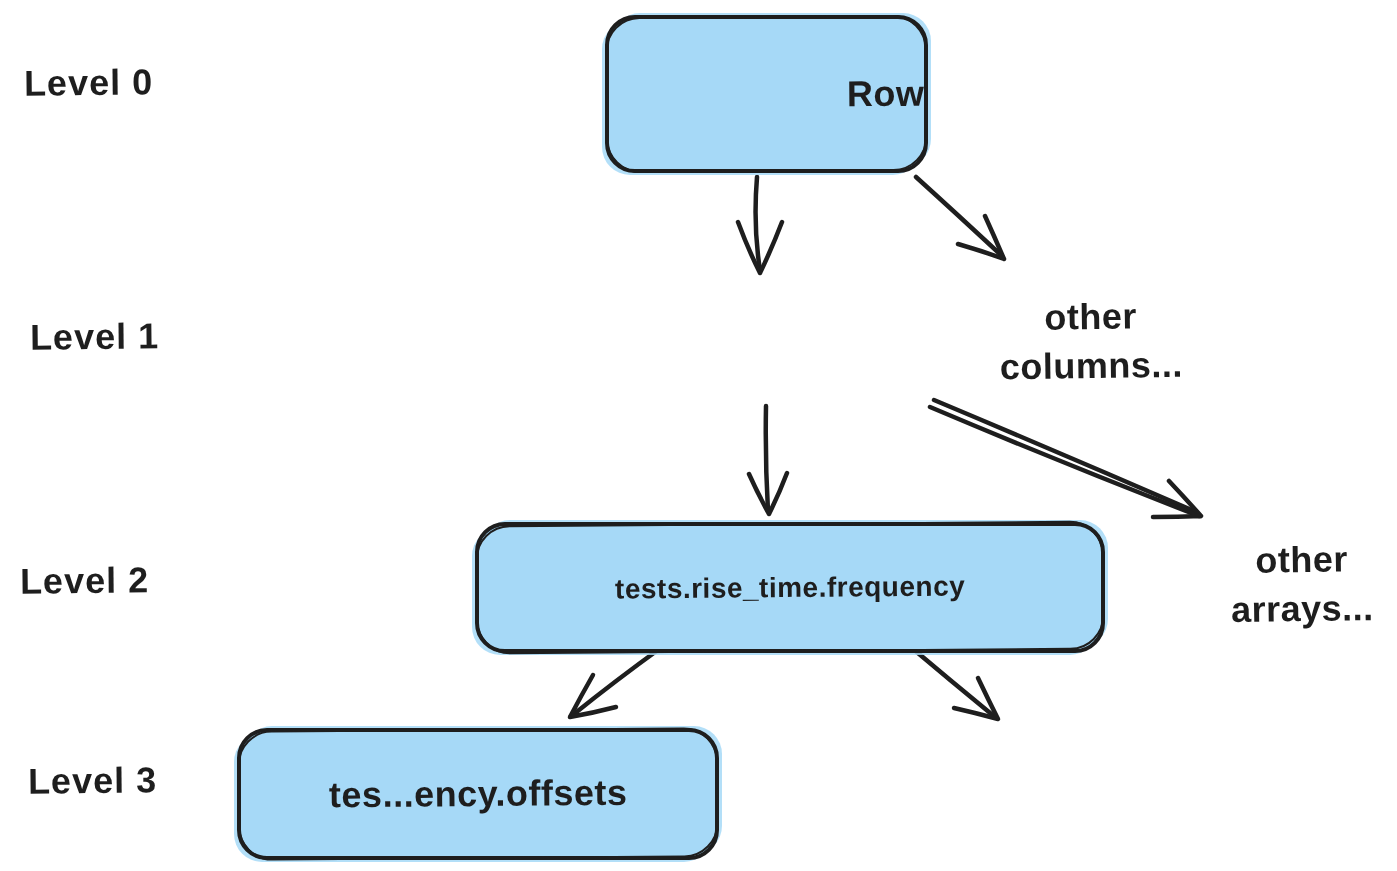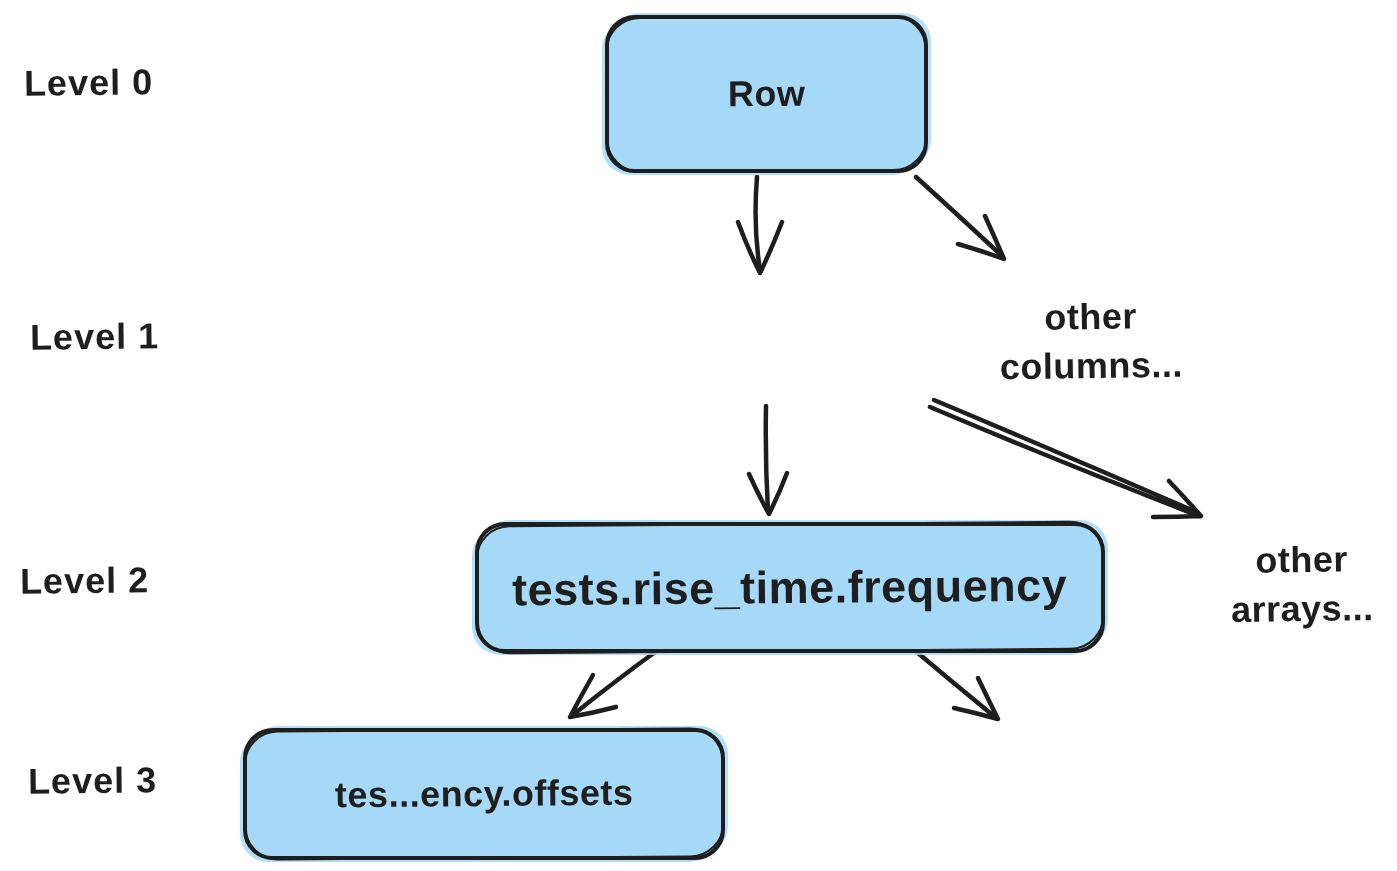--- a/index.html
+++ b/index.html
@@ -59,21 +59,21 @@
     inset: -3px;
     border: 2.5px solid #1e1e1e;
     border-radius: 34px;
     transform: rotate(-0.45deg);
     pointer-events: none;
   }
   .node-label {
     position: relative;
     transform: rotate(-0.5deg);
   }
-  .node-frequency-box { font-size: 45px; }
+  .node-frequency-box { font-size: 28px; }
   .annotation {
     position: absolute;
     width: 230px;
     text-align: center;
     font-size: 36px;
     font-weight: bold;
     letter-spacing: 0.5px;
     line-height: 1.35;
     transform: rotate(-0.8deg);
   }
@@ -109,30 +109,30 @@
       <path d="M906 643 Q951 681 995 717"></path>
       <path d="M998 719 Q988 699 978 678 M998 719 Q976 713 954 708"></path>
     </g>
   </svg>
 
   <div class="level-label" style="left:24px; top:62px;">Level 0</div>
   <div class="level-label" style="left:30px; top:316px;">Level 1</div>
   <div class="level-label" style="left:20px; top:560px;">Level 2</div>
   <div class="level-label" style="left:28px; top:760px;">Level 3</div>
 
-  <div class="node" style="left:605px; top:15px; width:315px; height:150px;">
+  <div class="node" style="left:605px; top:15px; width:315px; height:150px;justify-content:flex-end;">
     <span class="node-label">Row</span>
   </div>
 
 
   <div class="node node-frequency-box" style="left:475px; top:522px; width:622px; height:123px;">
     <span class="node-label">tests.rise_time.frequency</span>
   </div>
 
-  <div class="node" style="left:243px; top:728px; width:474px; height:124px;">
+  <div class="node" style="left:237px; top:728px; width:474px; height:124px;">
     <span class="node-label">tes...ency.offsets</span>
   </div>
 
 
   <div class="annotation" style="left:976px; top:293px;">
     <div>other</div>
     <div>columns...</div>
   </div>
 
   <div class="annotation" style="left:1187px; top:536px;">

